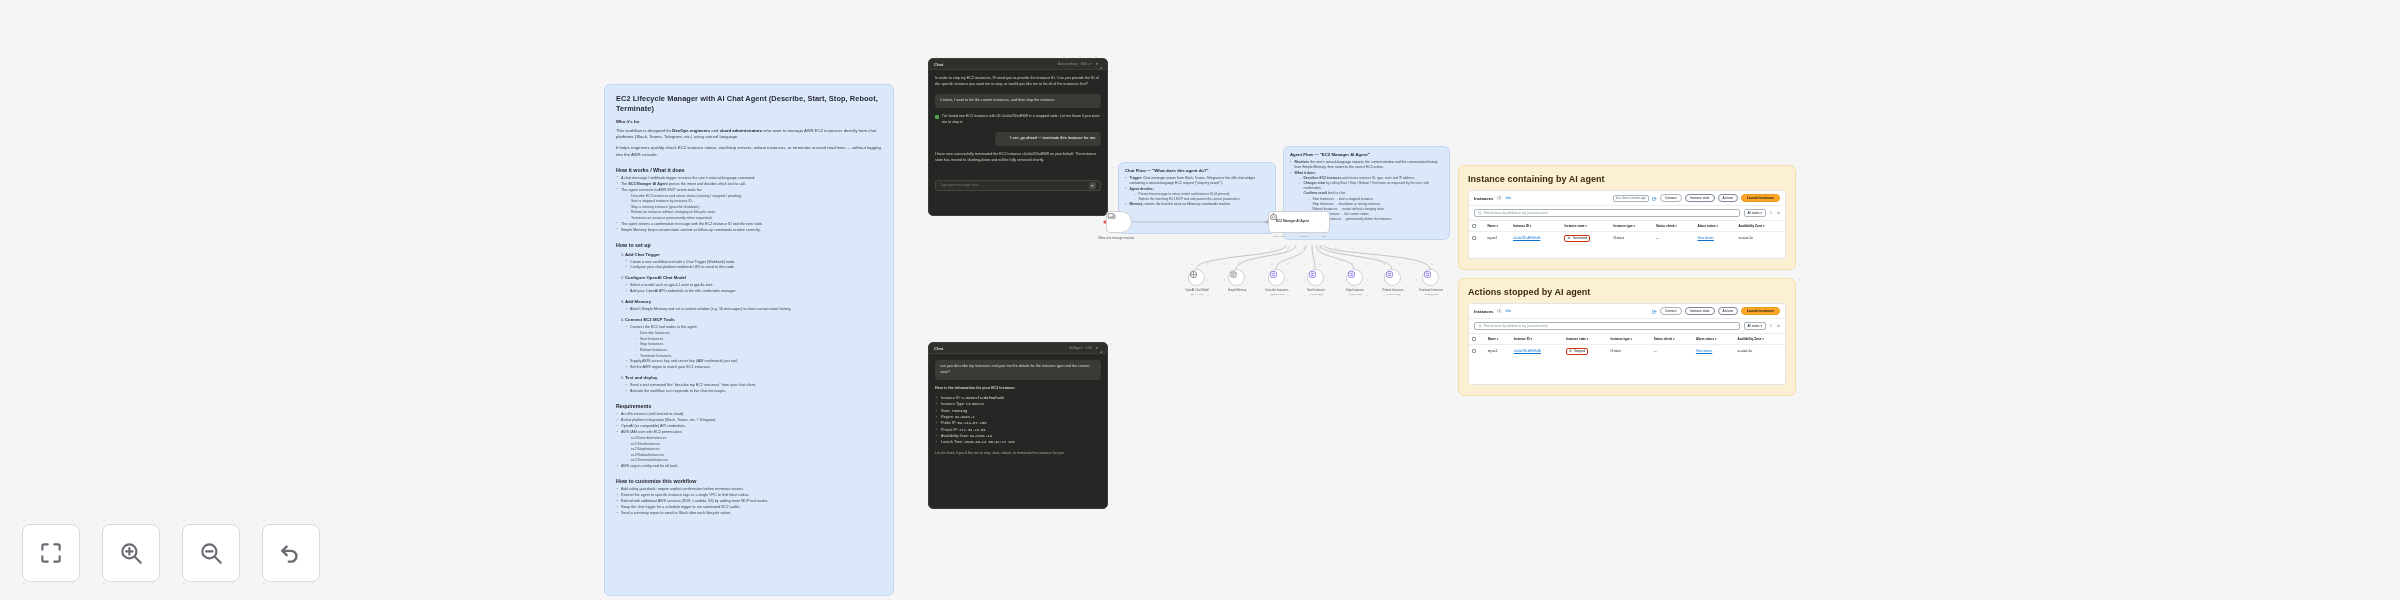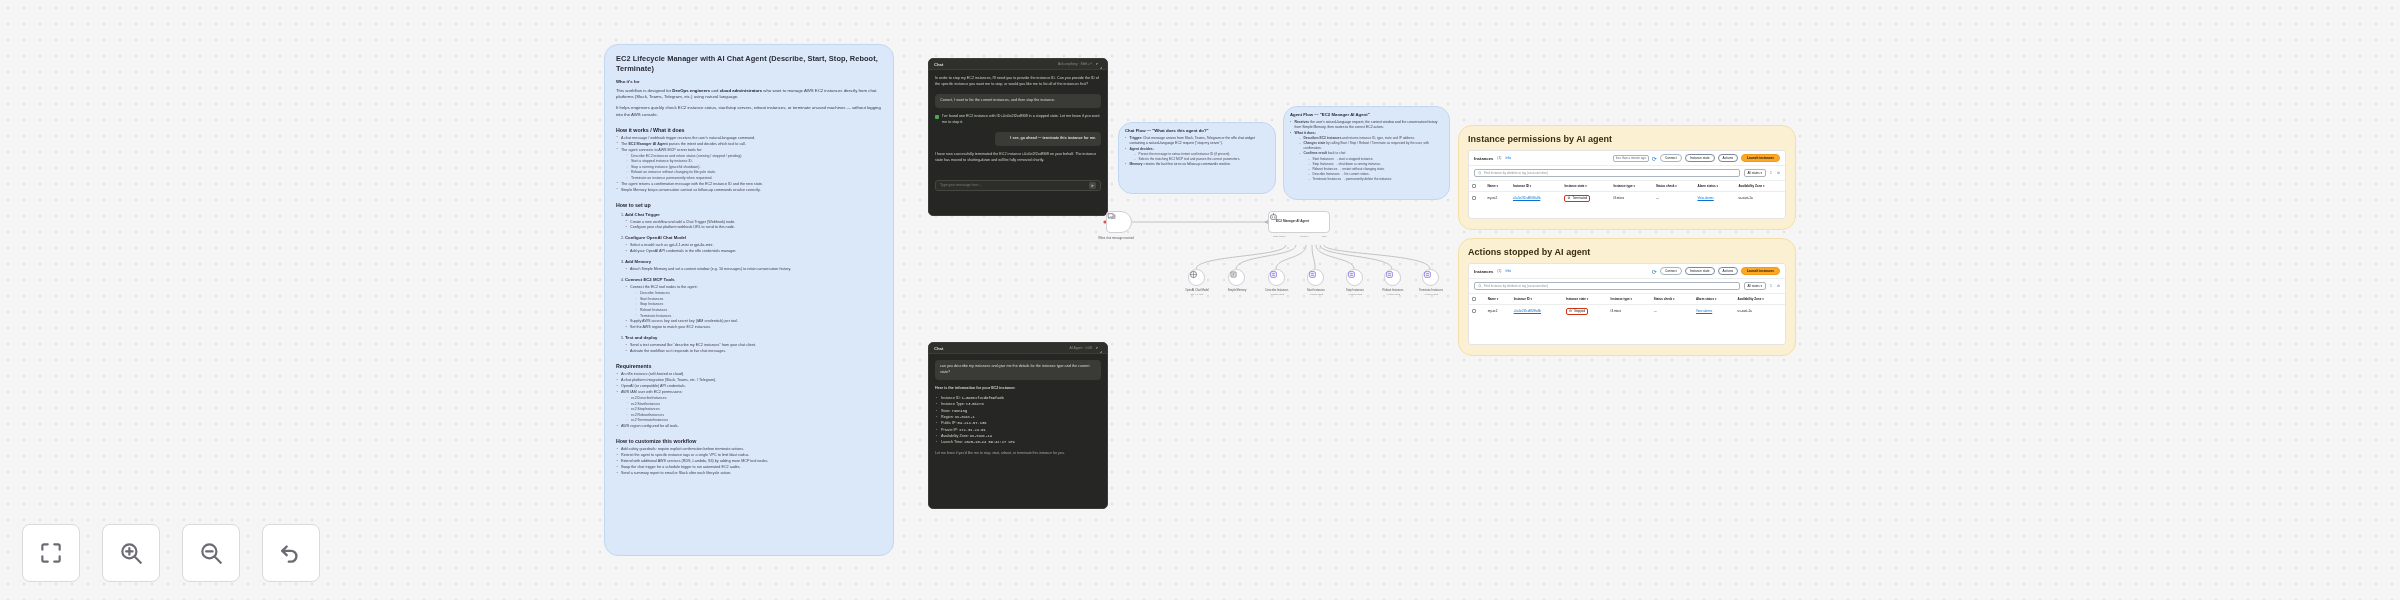--- a/index.html
+++ b/index.html
@@ -10,21 +10,21 @@
     position: relative;
   }
   #canvas {
     position: absolute; inset: 0;
     background-color: #f5f5f5;
     background-image: radial-gradient(circle, #dedede 1px, transparent 1px);
     background-size: 16px 16px;
   }
 
   
-  .note { position: absolute; border-radius: 14px; overflow: hidden; }
+  .note { position: absolute; border-radius: 6px; overflow: hidden; margin-top: 40px; }
   .note-blue { background: #dbe8fa; border: 1px solid #c3d6f0; }
   .note-cream { background: #fcf0d2; border: 1px solid #f2dfa8; }
 
   
   #doc-note {
     left: 604px; top: 44px; width: 290px; height: 512px;
     padding: 9px 11px;
   }
   #doc-note h1 {
     font-size: 7.4px; line-height: 1.32; font-weight: bold;
@@ -543,21 +543,21 @@
               <rect x="3" y="3" width="10" height="10" rx="2" fill="none" stroke="#6b5ce0" stroke-width="1.3"></rect>
               <path d="M5.5 6.5h5M5.5 9.5h5" stroke="#6b5ce0" stroke-width="1.3"></path>
             </svg>
           </span>
         </div>
         <div class="node-cap" style="left: 308px; top: 94px;">Terminate Instances<div class="node-cap-sub">Amazon EC2</div></div>
       </div>
   </div>
 
   <div class="note note-cream" id="aws-note-1">
-    <div class="aws-head">Instance permissions by AI agent</div>
+    <div class="aws-head">Instance containing by AI agent</div>
     <div class="aws-shot">
       <div class="aws-topbar">
         <span class="aws-title">Instances</span>
         <span class="aws-count">(1)</span>
         <span class="aws-info">Info</span>
         <span class="aws-spacer">
           <span class="aws-sel">less than a minute ago</span>
           <span class="aws-refresh">⟳</span>
           <span class="aws-btn">Connect</span>
           <span class="aws-btn-pill">Instance state</span>

